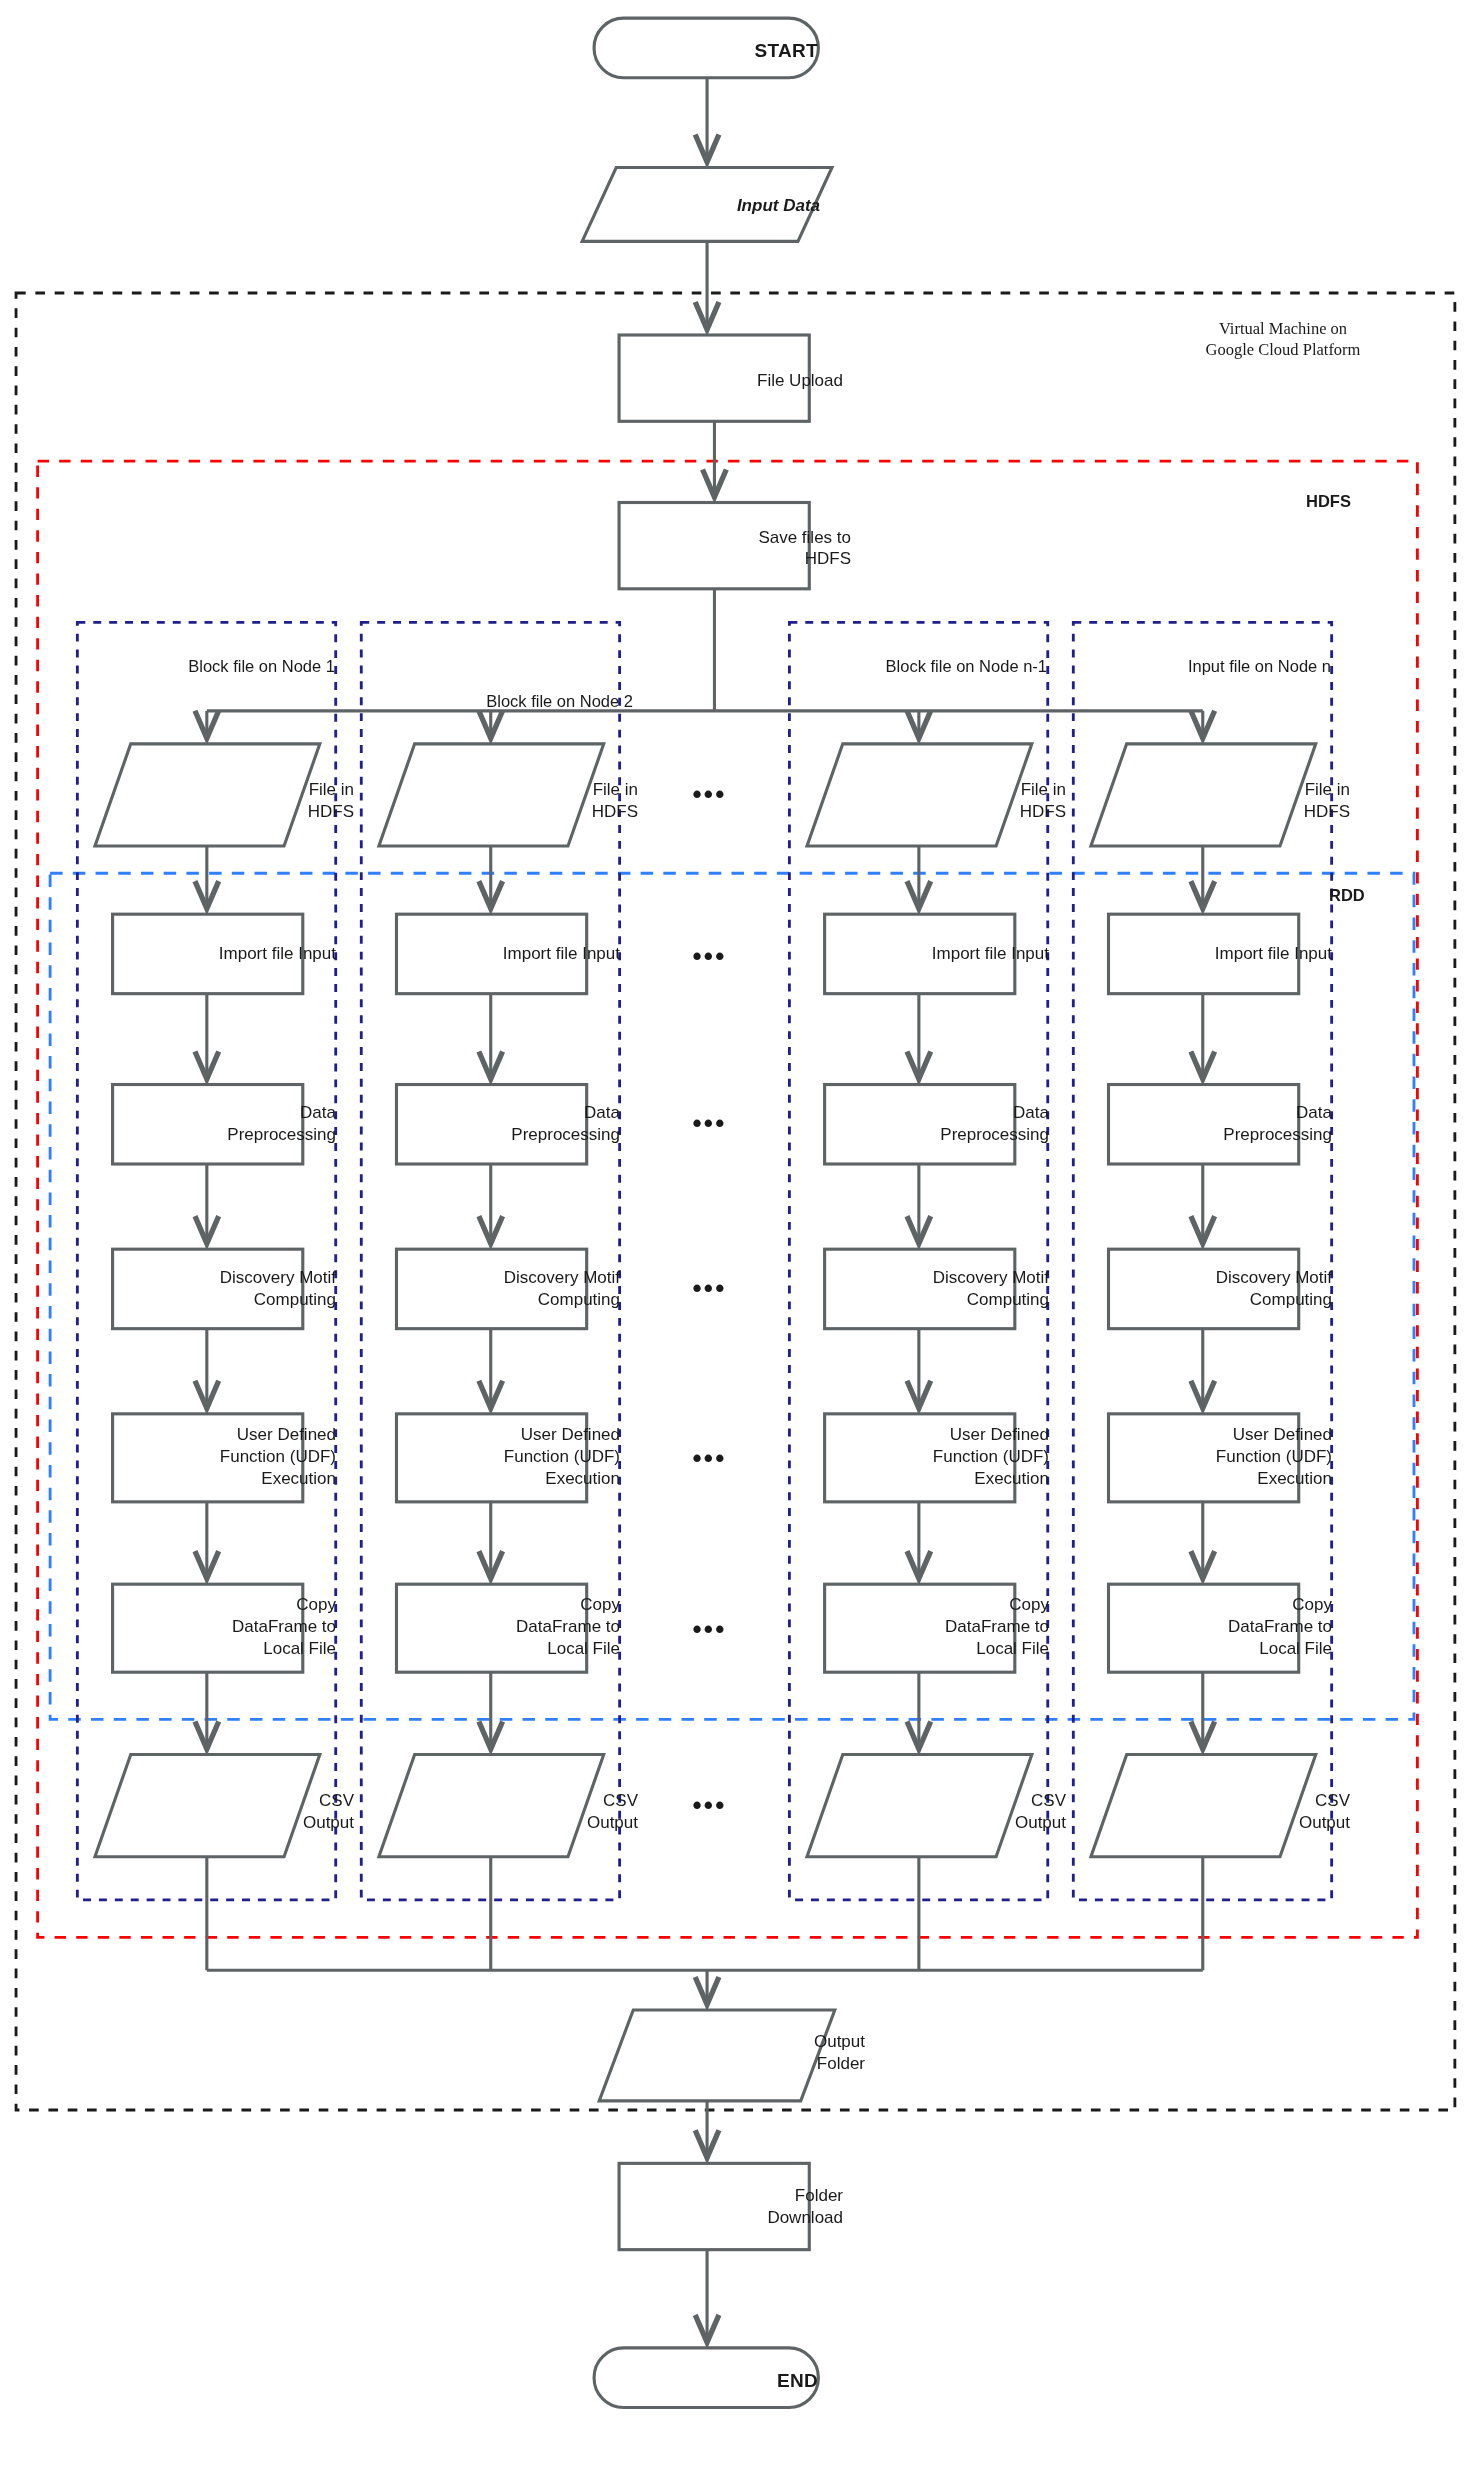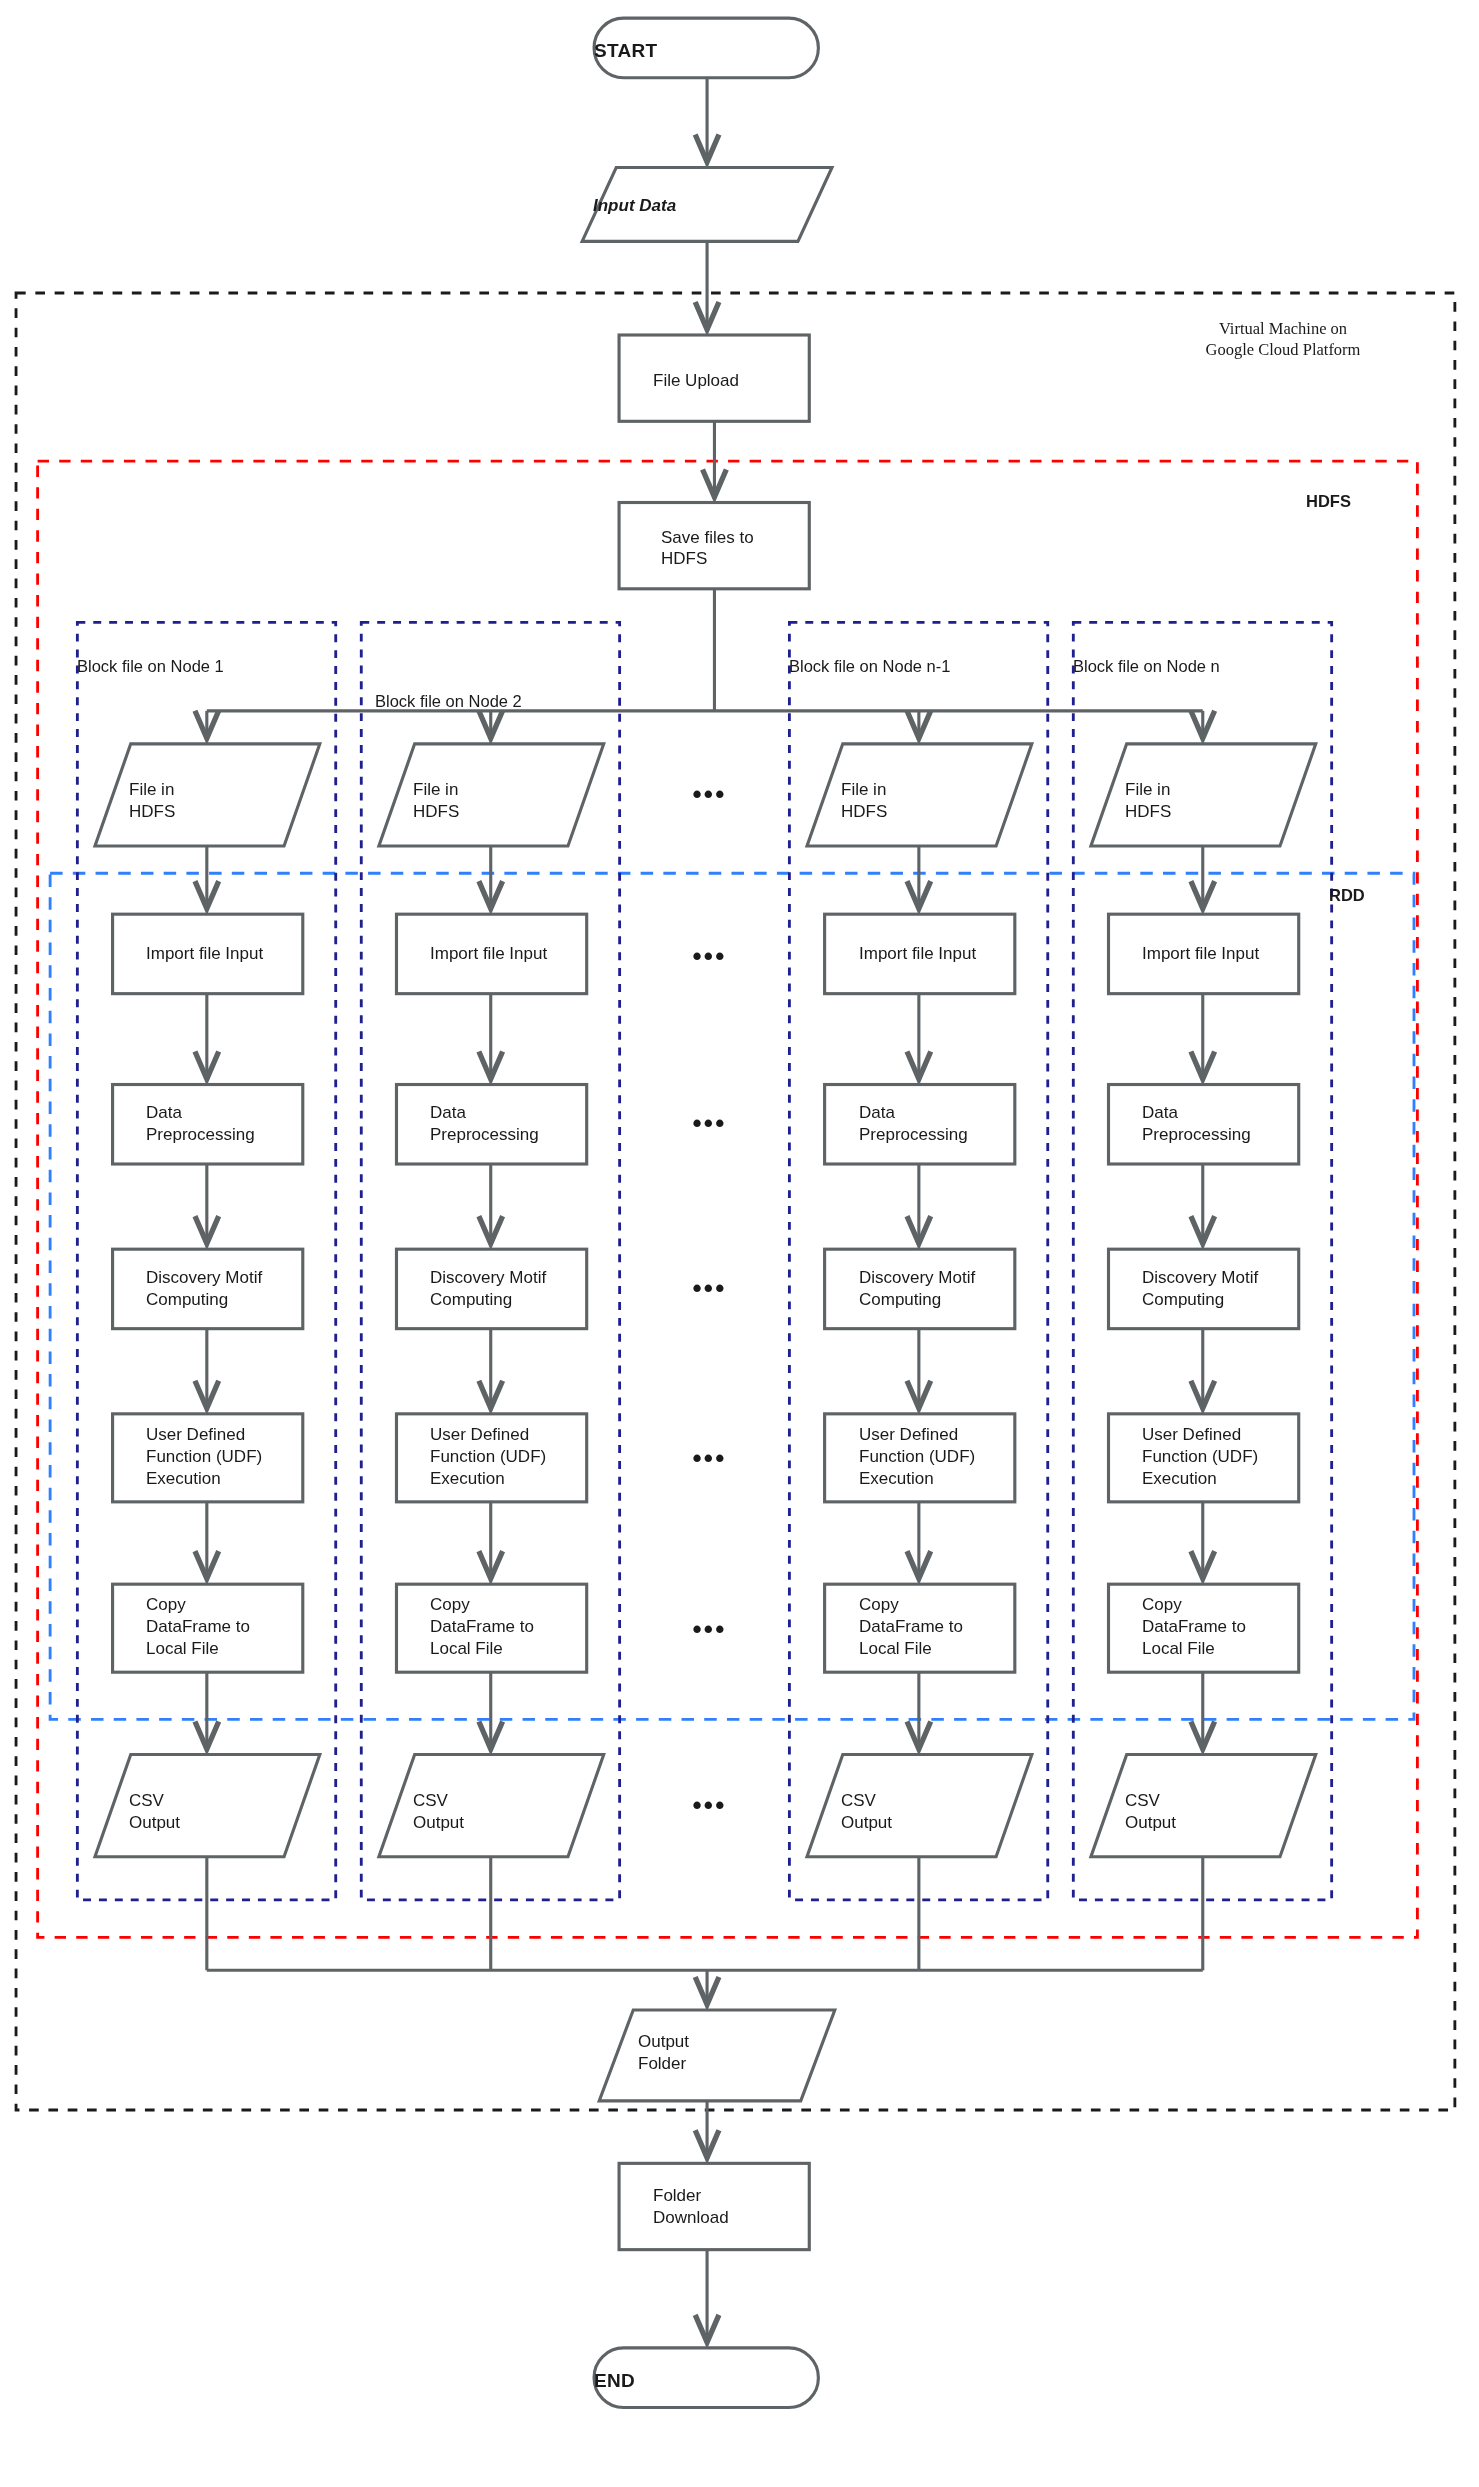--- a/index.html
+++ b/index.html
@@ -1,20 +1,20 @@
 <!DOCTYPE html>
 <html style="font-size:9px"><head>
 <meta charset="utf-8">
 <style>
   html,body{margin:0;padding:0;background:#ffffff;}
   body{font-family:"Liberation Sans","DejaVu Sans",sans-serif;}
   #stage{position:relative;width:1480px;height:2487px;background:#fff;overflow:hidden;}
   #svgroot{position:absolute;left:0;top:0;width:1480px;height:2487px;}
 
-  .lbl{position:absolute;text-align:left;color:#1a1a1a;line-height:1.28;
+  .lbl{position:absolute;text-align:right;color:#1a1a1a;line-height:1.28;
        white-space:pre-line;pointer-events:none;}
   .node-lbl{font-size:17px;margin-left:34px;}
   .term-lbl{font-size:19px;font-weight:bold;letter-spacing:0.3px;}
   .io-lbl{font-size:17px;font-style:italic;font-weight:bold;}
   .grp-lbl{font-size:16.5px;}
   .grp-lbl-b{font-size:16.5px;font-weight:bold;}
   .dots{position:absolute;font-size:26px;line-height:1;color:#1a1a1a;font-weight:bold;letter-spacing:2.3px;}
 </style>
 </head>
 <body>
@@ -157,21 +157,21 @@
 Download</div>
 
   <div class="lbl grp-lbl" style="left:1158px;top:318px;width:250px;text-align:center;font-family:Liberation Serif, serif;">Virtual Machine on
 Google Cloud Platform</div>
   <div class="lbl grp-lbl-b" style="left:1266px;top:491px;width:125px;text-align:center;">HDFS</div>
   <div class="lbl grp-lbl-b" style="left:1329px;top:885px;width:79px;text-align:left;">RDD</div>
 
   <div class="lbl grp-lbl" style="left:77px;top:656px;width:258px;">Block file on Node 1</div>
   <div class="lbl grp-lbl" style="left:375px;top:656px;width:258px;margin-top:35px;">Block file on Node 2</div>
   <div class="lbl grp-lbl" style="left:789px;top:656px;width:258px;">Block file on Node n-1</div>
-  <div class="lbl grp-lbl" style="left:1073px;top:656px;width:258px;">Block file on Node n</div>
+  <div class="lbl grp-lbl" style="left:1073px;top:656px;width:258px;">Input file on Node n</div>
 
   <div class="lbl node-lbl" style="left:95px;top:779px;width:225px;">File in
 HDFS</div>
   <div class="lbl node-lbl" style="left:112px;top:943px;width:190px;">Import file Input</div>
   <div class="lbl node-lbl" style="left:112px;top:1102px;width:190px;">Data
 Preprocessing</div>
   <div class="lbl node-lbl" style="left:112px;top:1267px;width:190px;">Discovery Motif
 Computing</div>
   <div class="lbl node-lbl" style="left:112px;top:1424px;width:190px;">User Defined
 Function (UDF)

